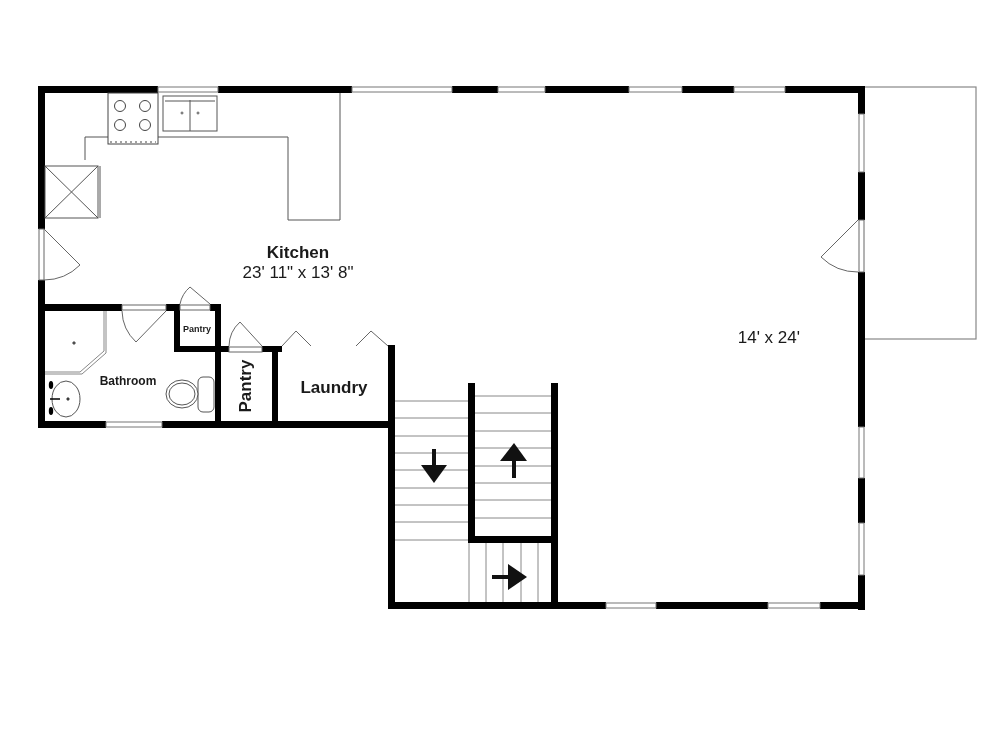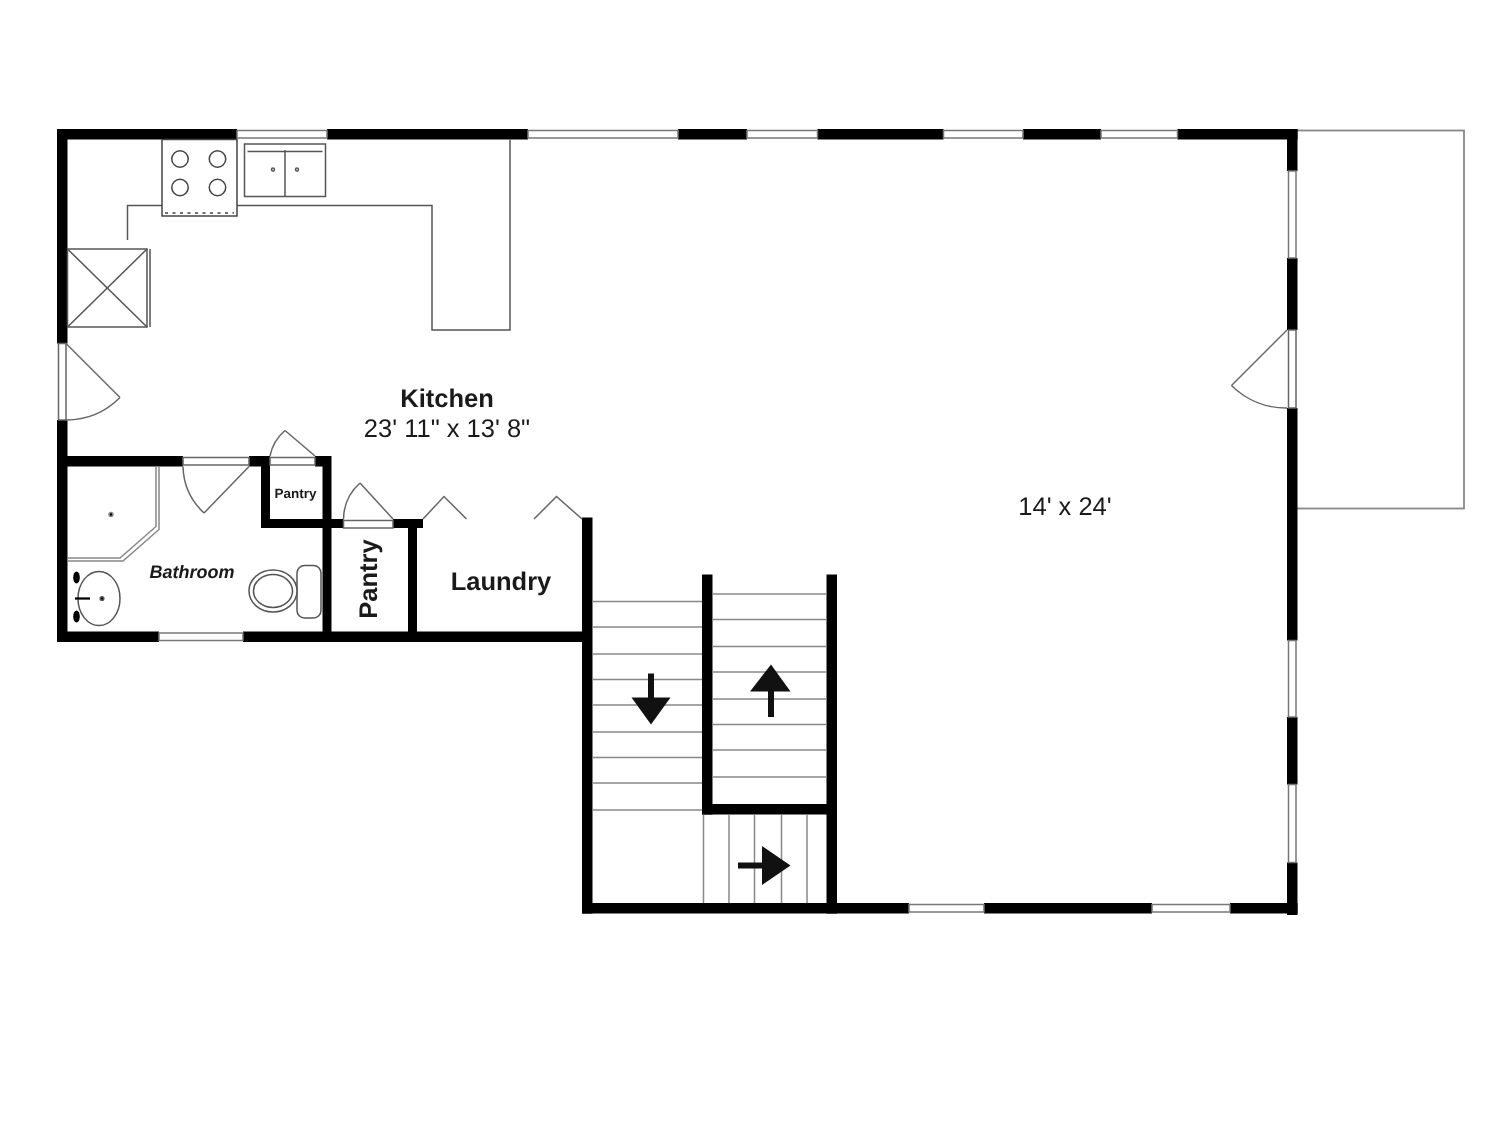--- a/index.html
+++ b/index.html
@@ -1,27 +1,27 @@
 <!DOCTYPE html>
 <html><head>
   <meta charset="utf-8">
   <style>
     html, body { margin: 0; padding: 0; background: #ffffff; }
     body { width: 1000px; height: 750px; overflow: hidden; font-family: "Liberation Sans", sans-serif; }
     #plan { position: absolute; left: 0; top: 0; width: 1000px; height: 750px; }
     .label { position: absolute; text-align: center; color: #1a1a1a; font-family: "Liberation Sans", sans-serif; white-space: nowrap; }
     .room-name { font-weight: bold; }
-    .lbl-kitchen { left: 208px; top: 256px; width: 180px; }
+    .lbl-kitchen { left: 208px; top: 243px; width: 180px; }
     .lbl-kitchen .room-name { font-size: 17px; }
     .lbl-kitchen .room-dim { font-size: 17px; }
     .lbl-living { left: 620px; top: 328px; width: 180px; }
     .lbl-living .room-name { font-size: 17px; }
-    .lbl-living .room-dim { font-size: 17px; }
+    .lbl-living .room-dim { font-size: 17px; text-align: right; }
     .lbl-bath { left: 88px; top: 374px; width: 80px; }
-    .lbl-bath .room-name { font-size: 12px; font-style: italic; }
+    .lbl-bath .room-name { font-size: 12px; }
     .lbl-pantry-small { left: 178px; top: 324px; width: 38px; }
     .lbl-pantry-small .room-name { font-size: 9px; }
     .lbl-pantry-tall { left: 206px; top: 376px; width: 80px; transform: rotate(-90deg); transform-origin: center; }
     .lbl-pantry-tall .room-name { font-size: 17px; }
     .lbl-laundry { left: 288px; top: 378px; width: 92px; }
     .lbl-laundry .room-name { font-size: 17px; }
   </style>
 </head>
 <body>
 

